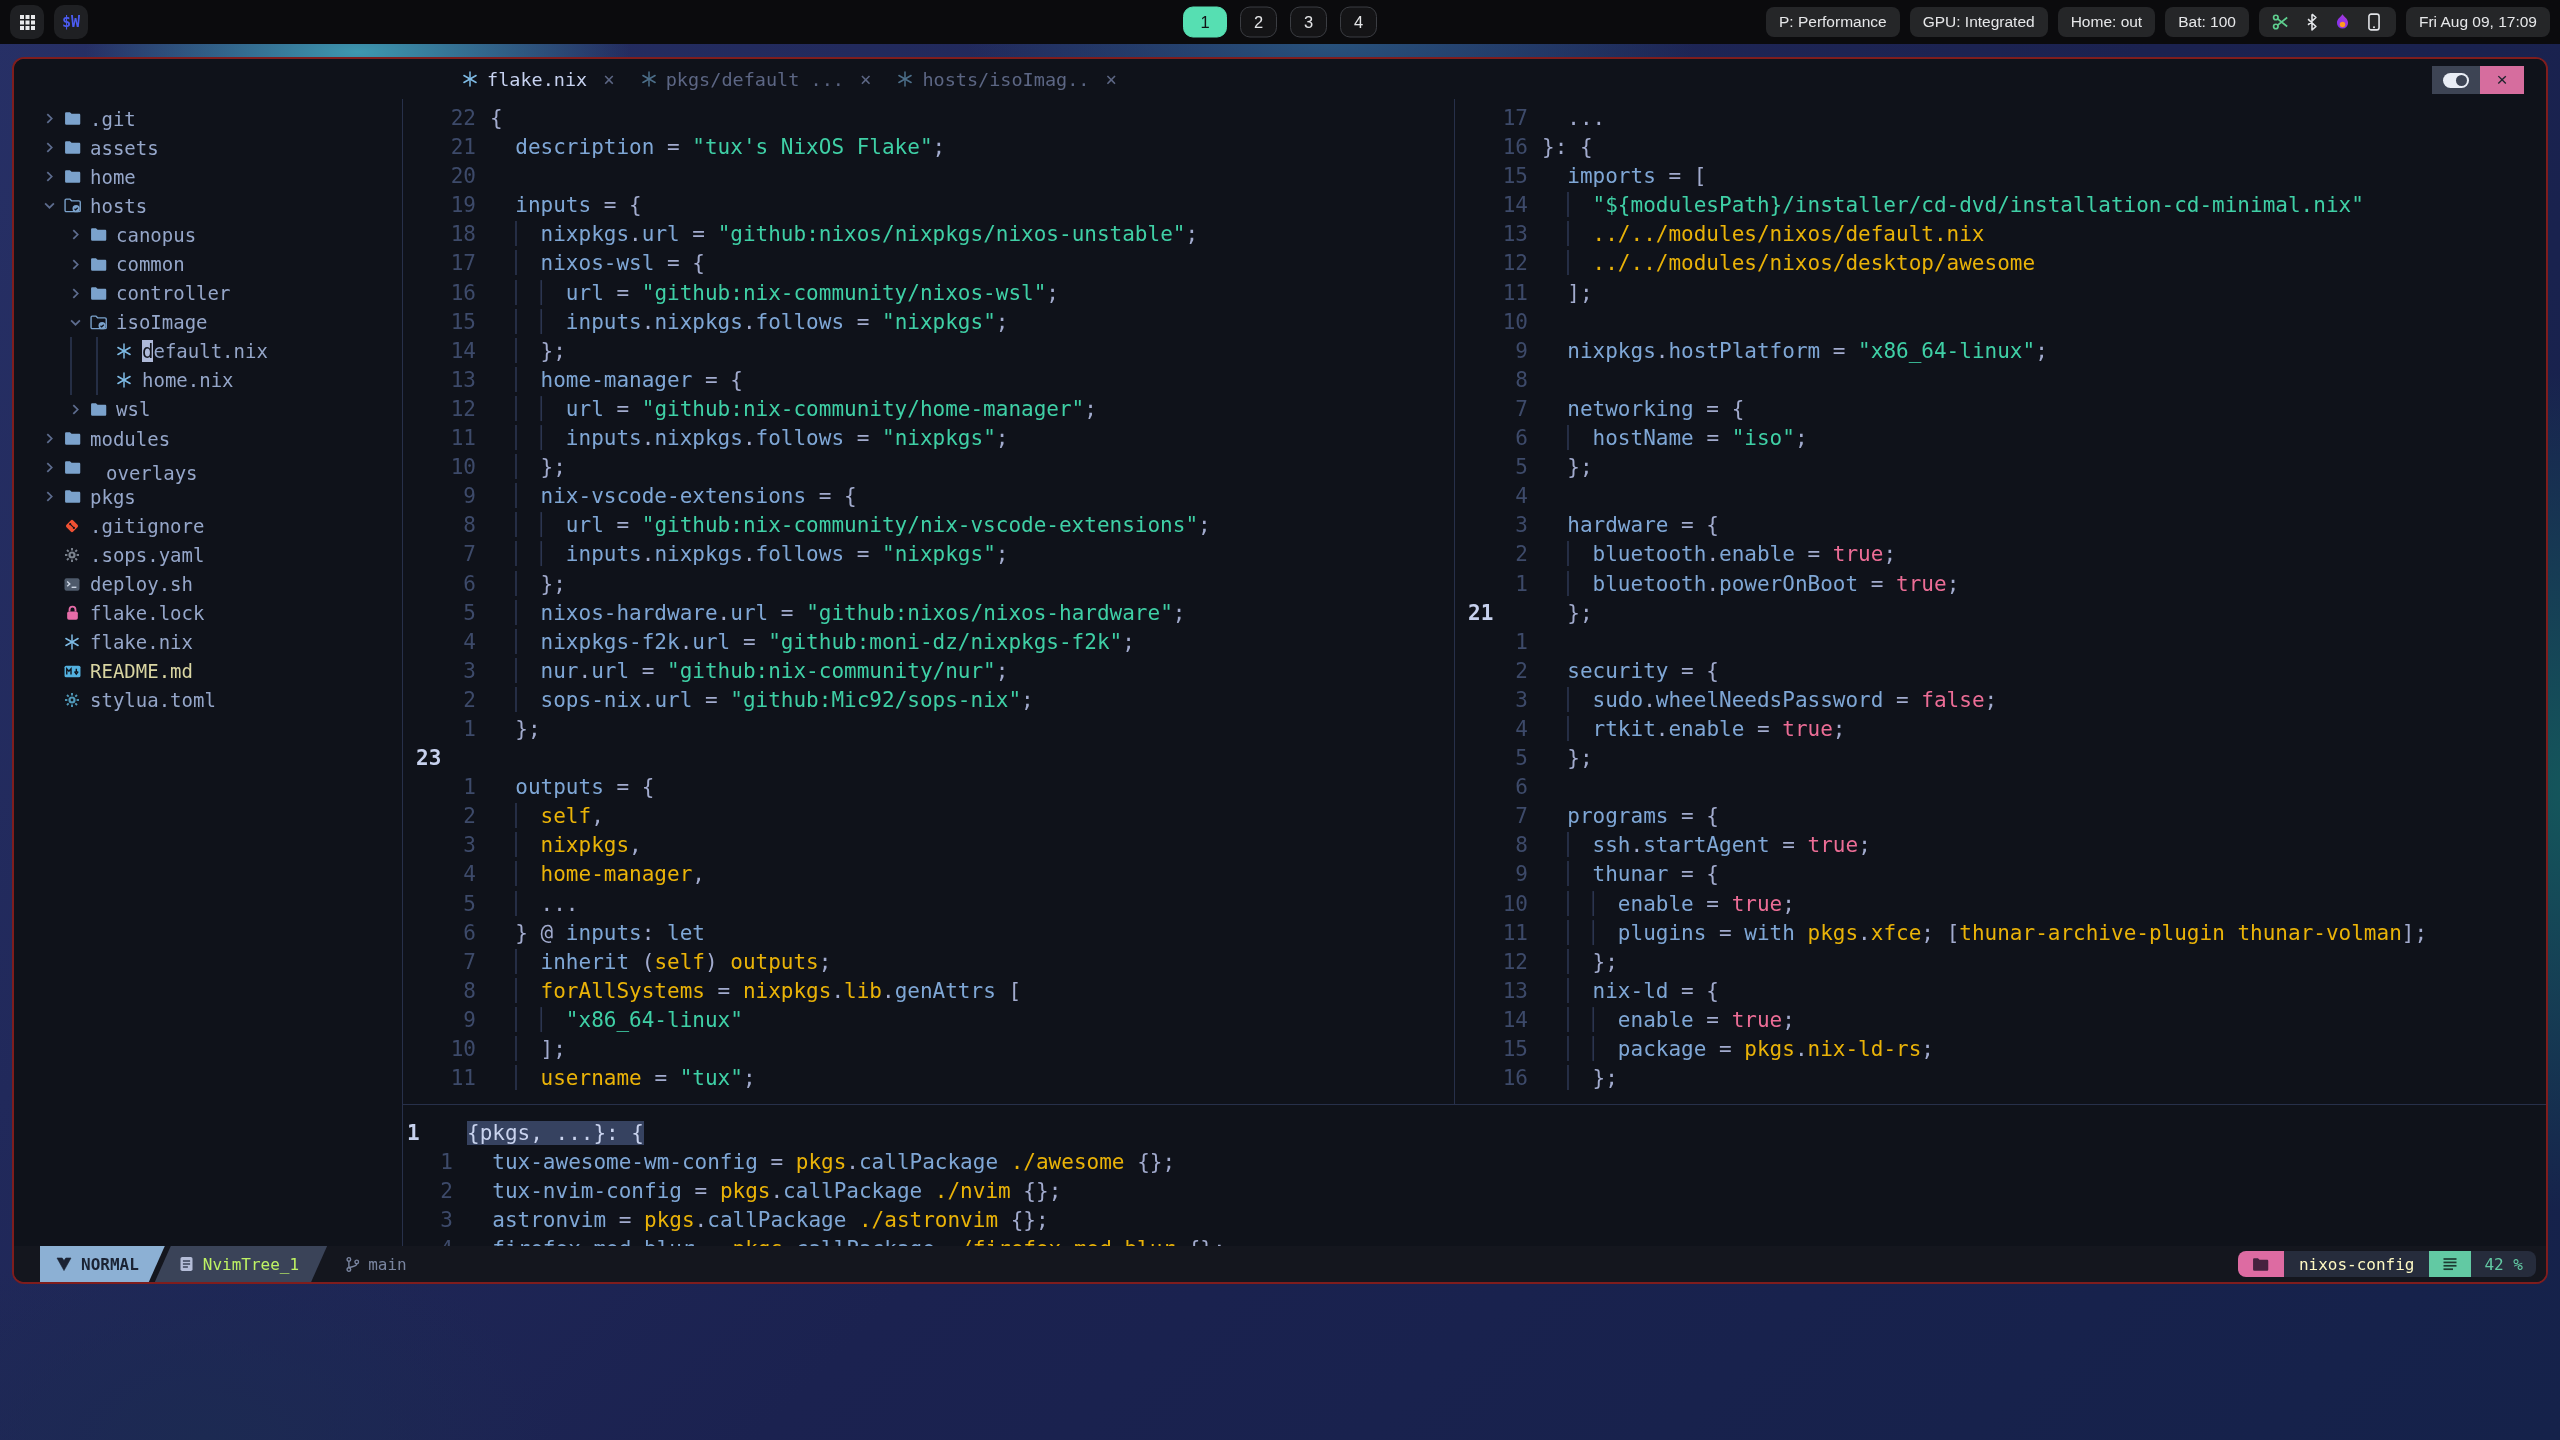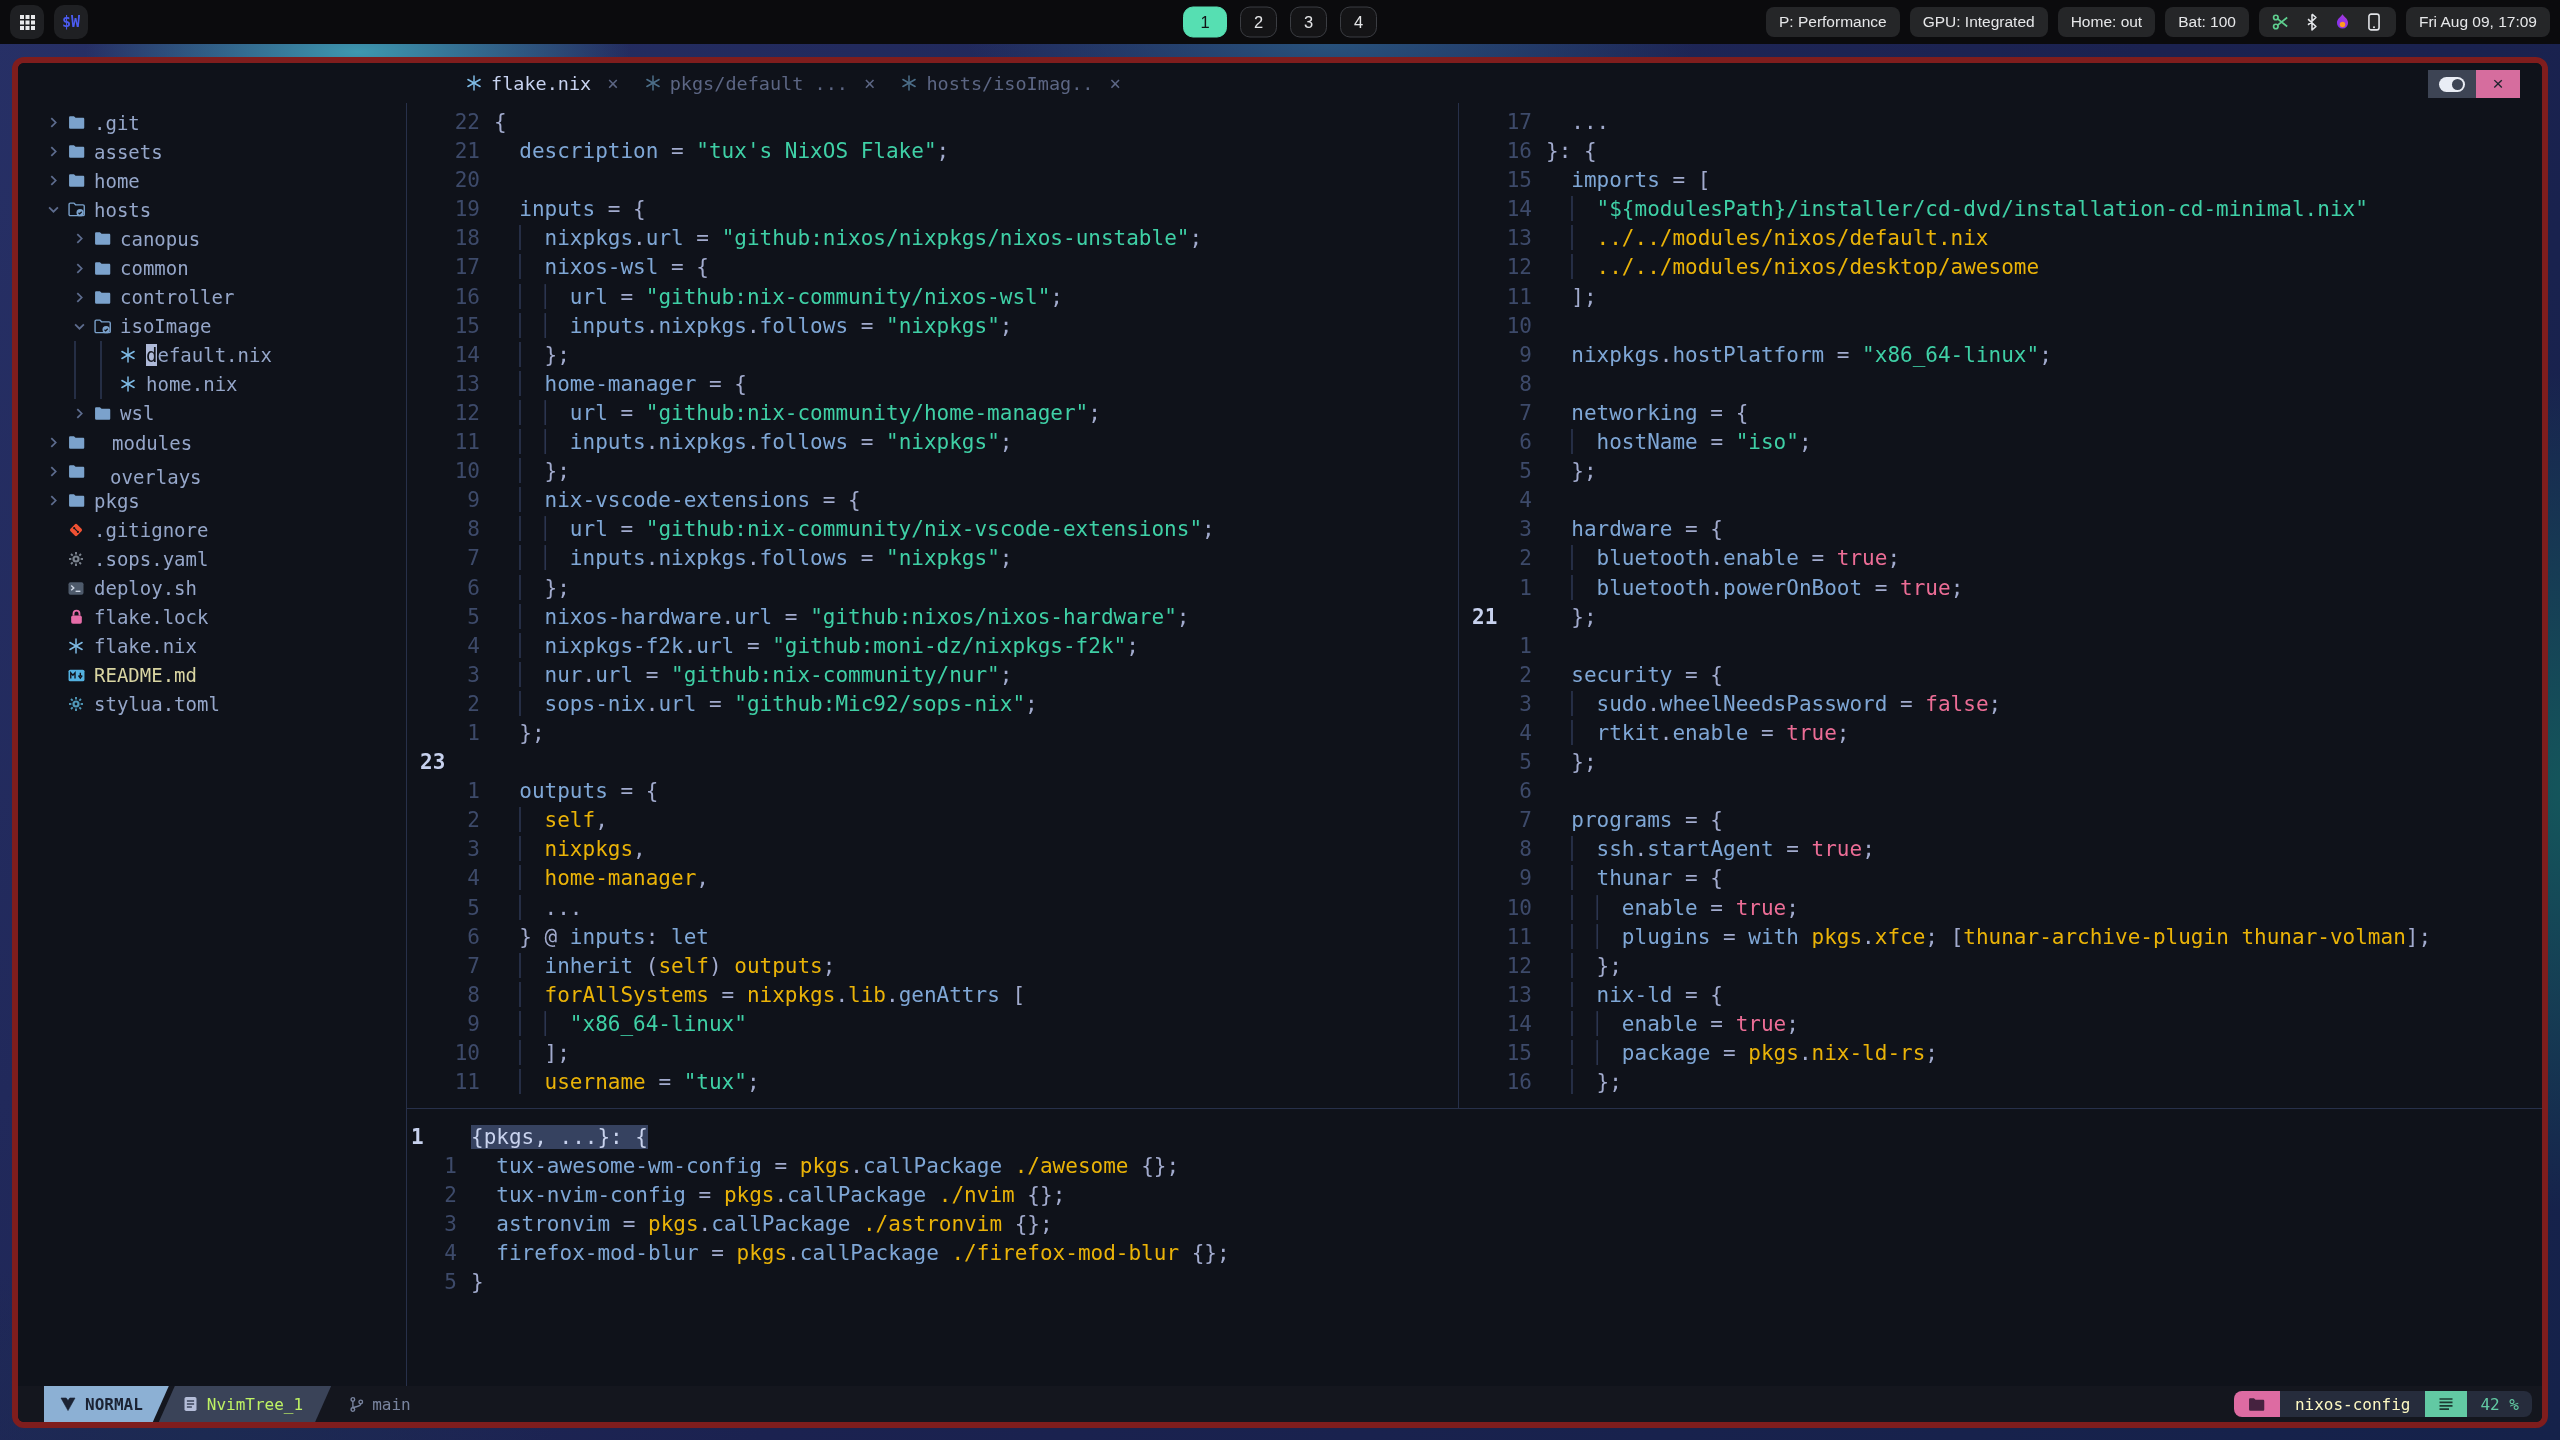--- a/index.html
+++ b/index.html
@@ -26,22 +26,22 @@
   .ws-btn { min-width:37px; height:31px; border-radius:10px; background:#141416; border:1px solid #3b3d42;
             color:#e4e5e7; font-size:16.5px; display:flex; align-items:center; justify-content:center; cursor:default; }
   .ws-btn.active { background:#56dfb2; border-color:#56dfb2; color:#121316; min-width:44px; }
   .tb-right { margin-left:auto; display:flex; align-items:center; gap:10px; margin-right:10px; }
   .pill { height:30px; border-radius:8px; background:#252628; color:#e6e7e9; font-size:15.5px;
           display:flex; align-items:center; padding:0 13px; white-space:nowrap; }
   .tray { gap:13px; }
   .tray .ticon { display:flex; align-items:center; justify-content:center; width:18px; height:18px; }
 
   
-  .window { position:absolute; left:12px; top:57px; width:2536px; height:1371px;
-            background:#0f121a; border:6px solid #7f1d1d; border-radius:12px; overflow:hidden; }
+  .window { position:absolute; left:12px; top:57px; width:2536px; height:1227px;
+            background:#0f121a; border:2px solid #7f1d1d; border-radius:12px; overflow:hidden; }
 
   .tabline { position:absolute; left:0; top:0; width:100%; height:40px; display:flex; align-items:center;
              padding-left:448px; gap:26px; background:#0f121a; }
   .tab { display:flex; align-items:center; gap:9px; font-family:"DejaVu Sans Mono", monospace;
          font-size:18.5px; color:#5c6684; cursor:default; }
   .tab .nixi { opacity:.55; }
   .tab.active { color:#c7d2f0; }
   .tab.active .nixi { opacity:1; }
   .tab .close { font-size:19px; color:#5c6684; margin-left:7px; }
 
@@ -386,21 +386,21 @@
         <span class="arrow" style="left: 26px;">
           <svg width="11" height="11" viewBox="0 0 10 10">
             <path d="M3 1l4 4-4 4" stroke="#5d6c8e" stroke-width="1.6" fill="none"></path>
           </svg>
         </span>
         <span class="ficon" style="left: 48px;">
           <svg width="17" height="15" viewBox="0 0 16 14">
             <path d="M1 2.2c0-.7.5-1.2 1.2-1.2h3.4l1.5 1.6h7c.7 0 1.2.5 1.2 1.2v7.8c0 .7-.5 1.2-1.2 1.2H2.2A1.2 1.2 0 0 1 1 11.6z" fill="#7ba2cc"></path>
           </svg>
         </span>
-        <span class="fname" style="left: 94px;">modules</span>
+        <span class="fname" style="left: 76px;">modules</span>
       </div>
       <div class="trow">
         <span class="arrow" style="left: 26px;">
           <svg width="11" height="11" viewBox="0 0 10 10">
             <path d="M3 1l4 4-4 4" stroke="#5d6c8e" stroke-width="1.6" fill="none"></path>
           </svg>
         </span>
         <span class="ficon" style="left: 48px;">
           <svg width="17" height="15" viewBox="0 0 16 14">
             <path d="M1 2.2c0-.7.5-1.2 1.2-1.2h3.4l1.5 1.6h7c.7 0 1.2.5 1.2 1.2v7.8c0 .7-.5 1.2-1.2 1.2H2.2A1.2 1.2 0 0 1 1 11.6z" fill="#7ba2cc"></path>

